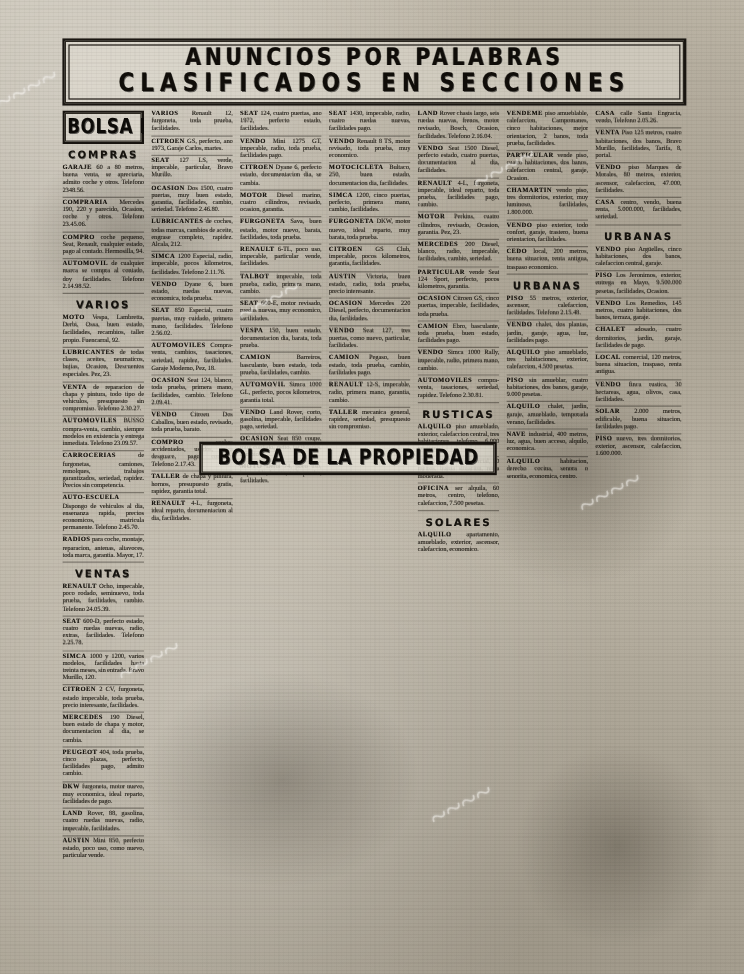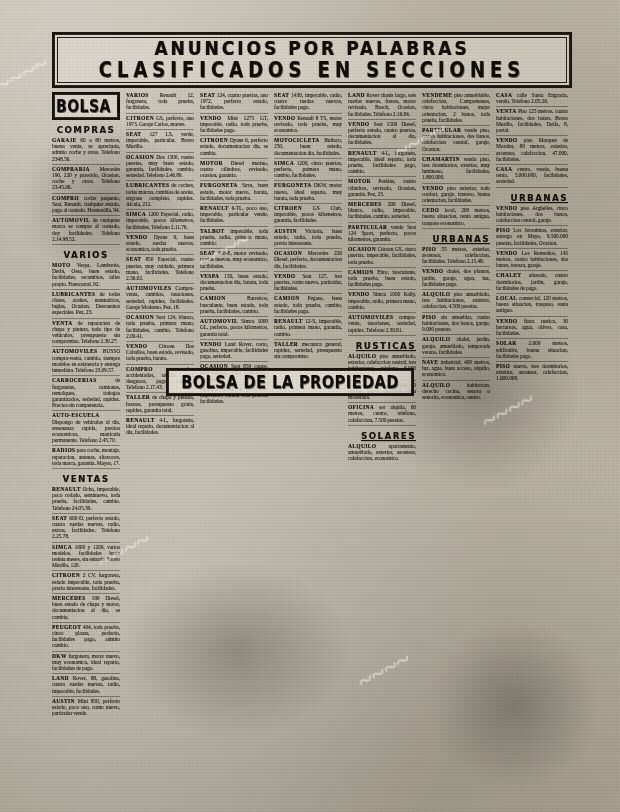--- a/index.html
+++ b/index.html
@@ -91,21 +91,21 @@
   .subhead{
     text-align:center;
     font-family:"DejaVu Sans", sans-serif;
     font-weight:bold;
     font-size:8.5px;
     letter-spacing:1.6px;
     color:#15120d;
     margin:5px 0 2px 0;
     text-shadow:.4px .3px 0 rgba(0,0,0,.5);
   }
-  .subhead.center{text-align:right;text-decoration:underline;}
+  .subhead.center{text-align:center;}
 
   
   .ad{
     margin:0 0 1px 0;
     padding:0 0 2px 0;
     border-bottom:1px solid rgba(30,26,20,.42);
   }
   .ad:last-child{border-bottom:none;}
   .ad p{
     margin:0;

